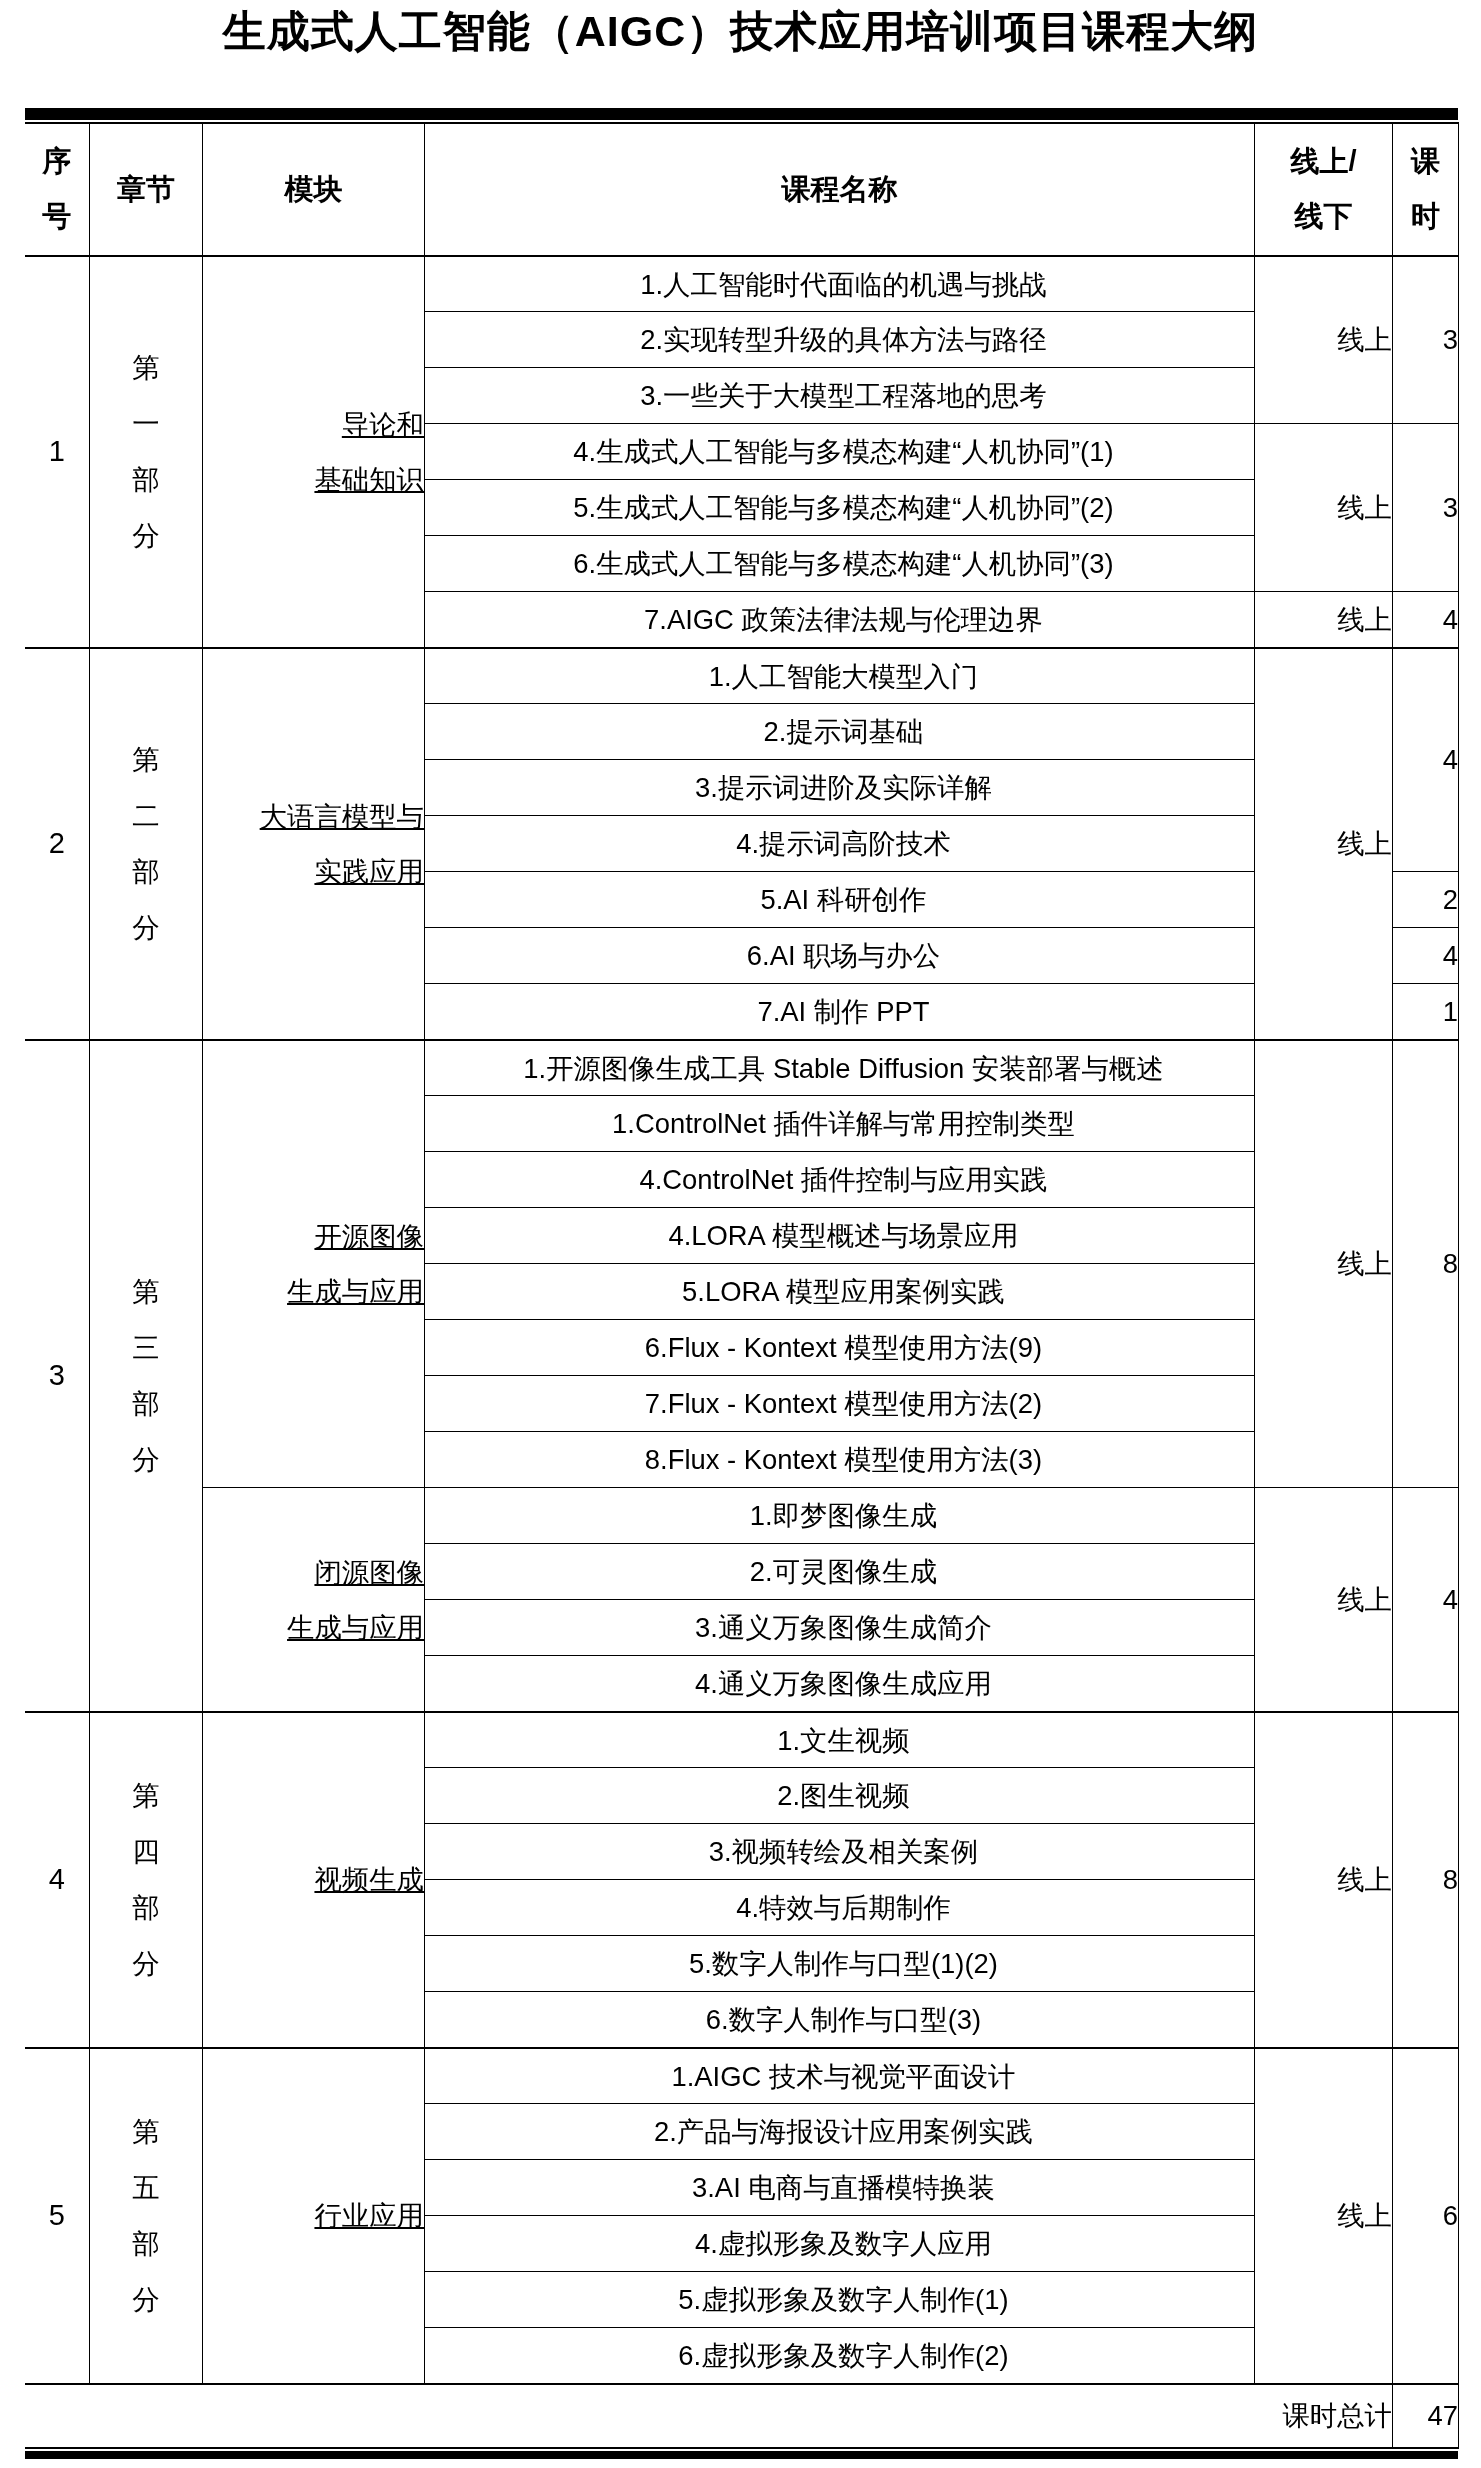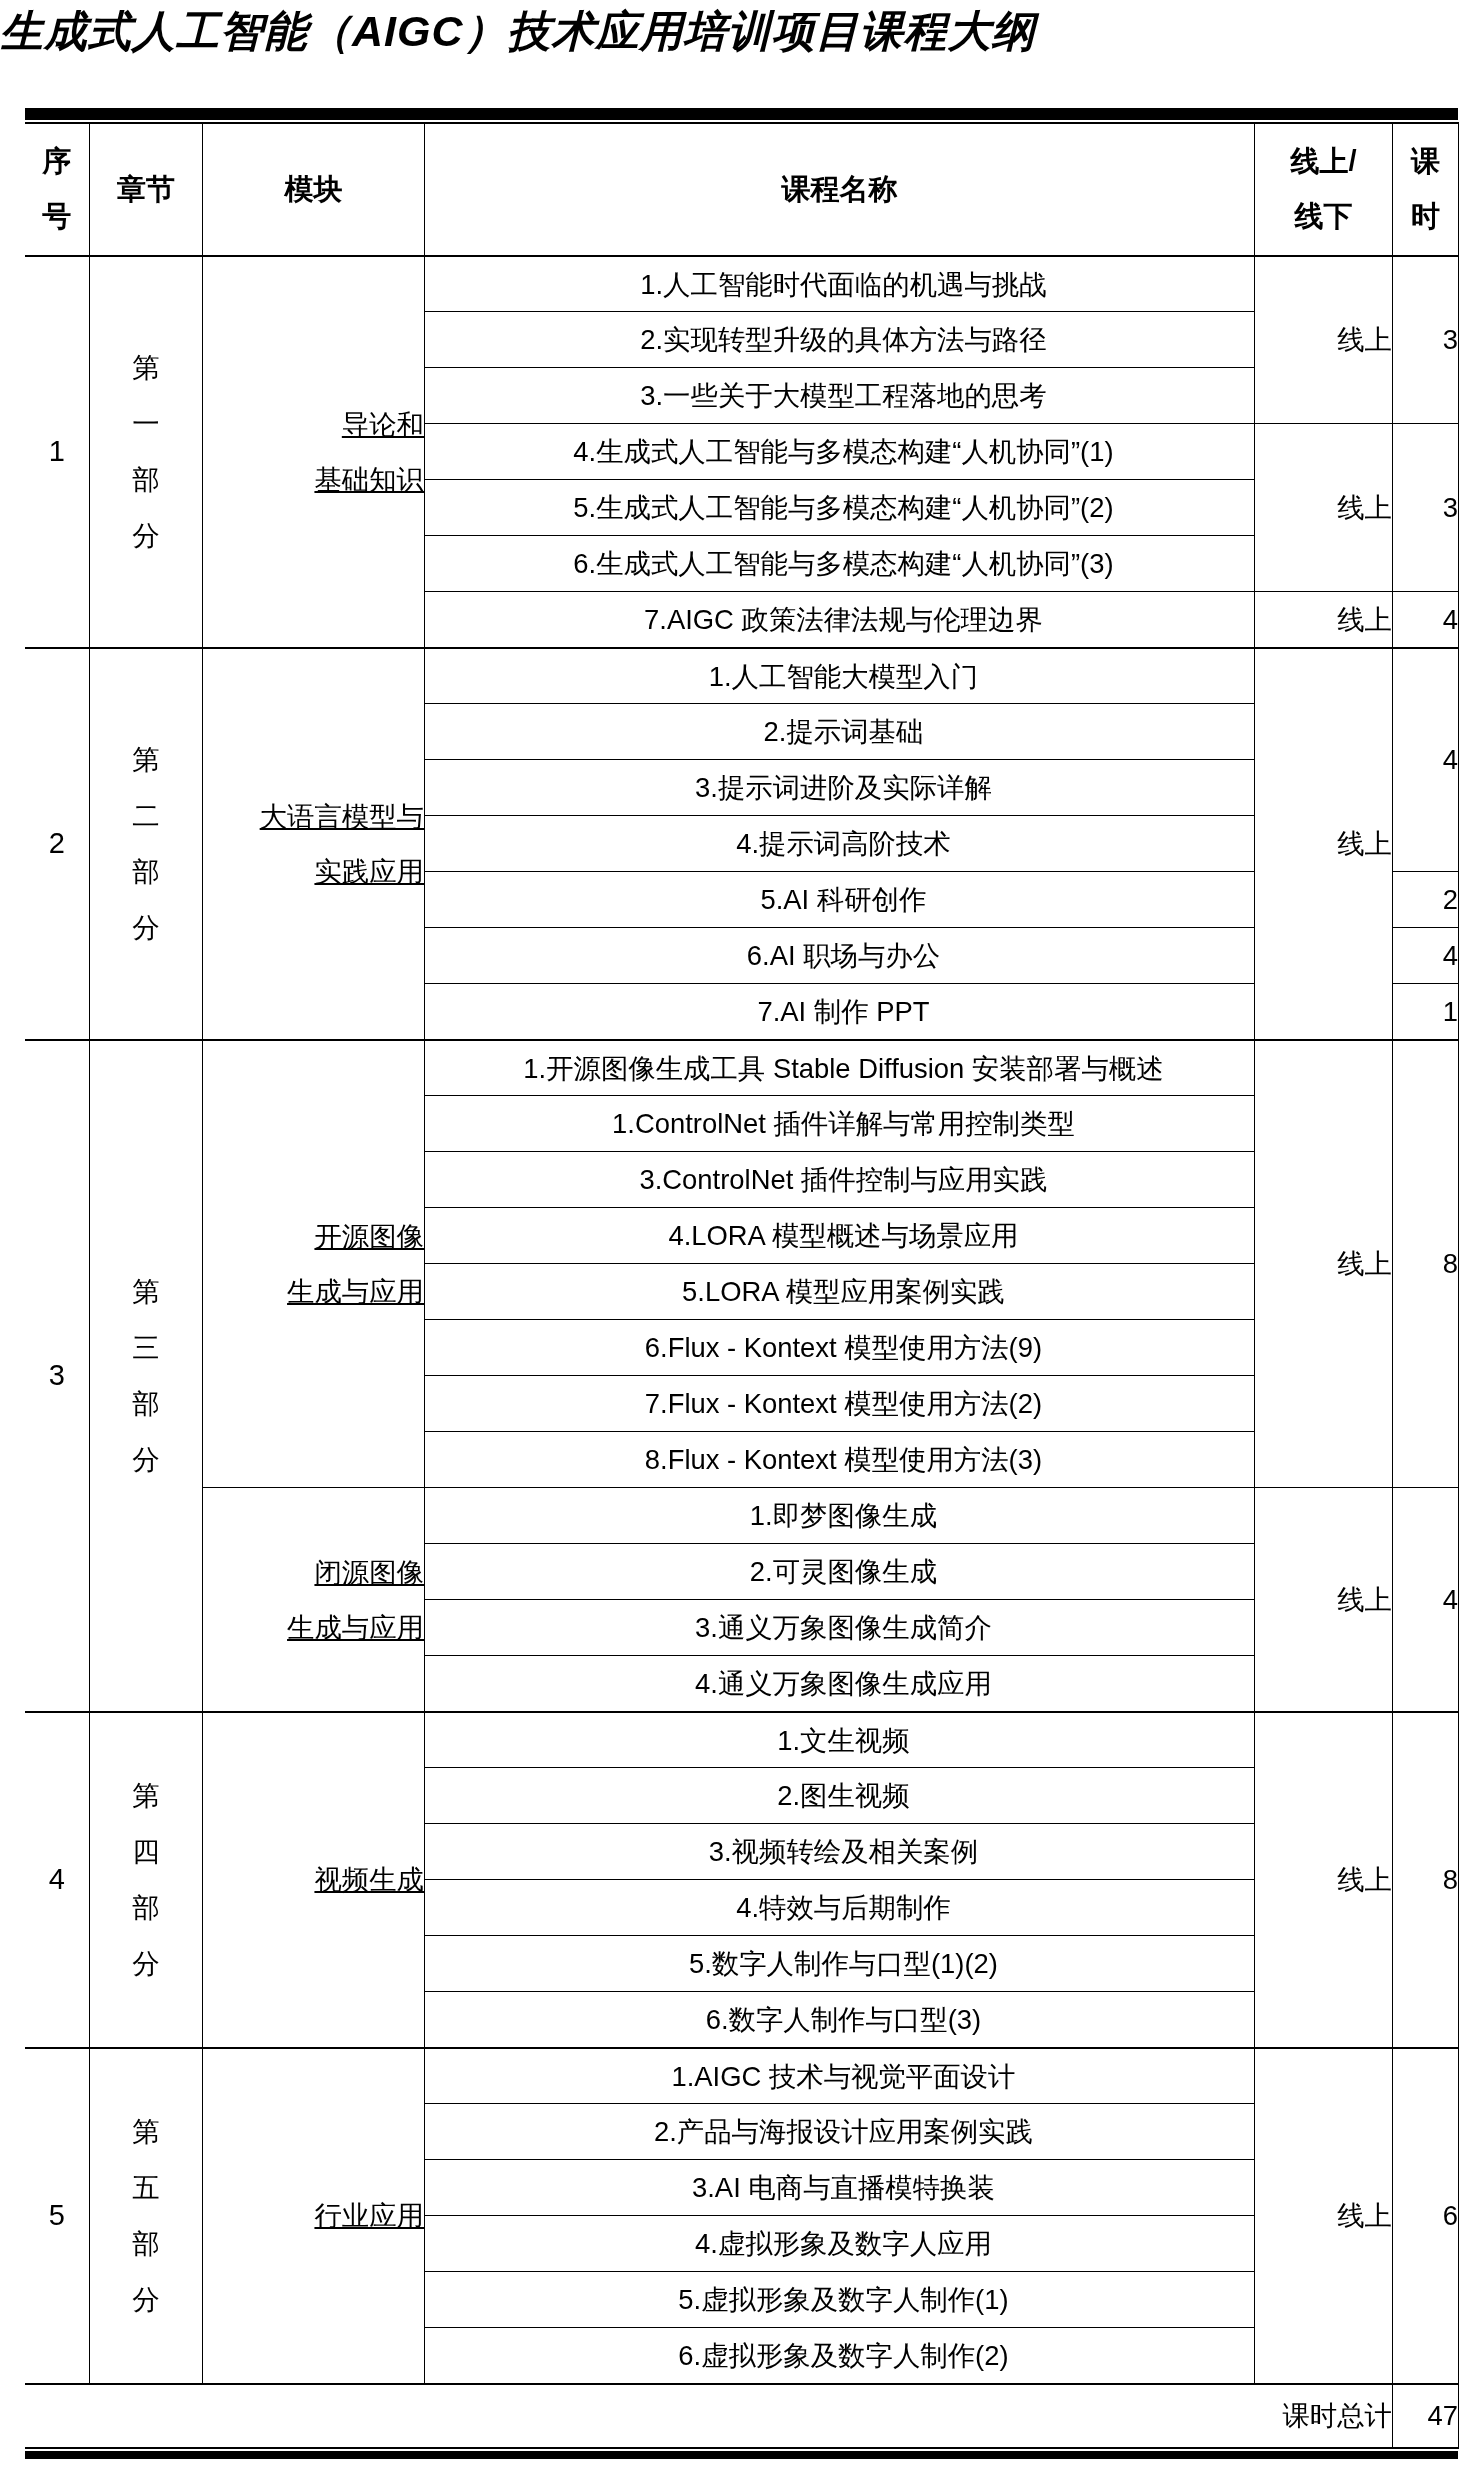--- a/index.html
+++ b/index.html
@@ -3,26 +3,26 @@
 <meta charset="utf-8">
 <style>
   html, body { margin: 0; padding: 0; background: #ffffff; }
   body {
     width: 1481px;
     color: #000;
     font-family: "Liberation Sans", sans-serif;
     -webkit-font-smoothing: antialiased;
   }
   .doc-title {
+    text-align: center;
     font-size: 43px;
     font-weight: bold;
     line-height: 1.1;
     padding-top: 7.8px;
     letter-spacing: 1px;
-    font-style: italic;
   }
   .table-wrap { margin: 53px 23.5px 9.8px 24.5px; width: 1433px; }
   .band-top    { height: 11.8px; background: #000; margin-bottom: 2px; }
   .band-bottom { height: 7.8px;  background: #000; margin-top: 2px; }
 
   table.outline {
     border-collapse: collapse;
     table-layout: fixed;
     width: 1433px;
   }
@@ -199,21 +199,21 @@
         <td class="c-mod" rowspan="8">开源图像
 生成与应用</td>
         <td class="c-course">1.开源图像生成工具 Stable Diffusion 安装部署与概述</td>
         <td class="c-mode" rowspan="8">线上</td>
         <td class="c-hours" rowspan="8">8</td>
       </tr>
       <tr class="row">
           <td class="c-course">1.ControlNet 插件详解与常用控制类型</td>
         </tr>
       <tr class="row">
-          <td class="c-course">3.ControlNet 插件控制与应用实践</td>
+          <td class="c-course">4.ControlNet 插件控制与应用实践</td>
         </tr>
       <tr class="row">
           <td class="c-course">4.LORA 模型概述与场景应用</td>
         </tr>
       <tr class="row">
           <td class="c-course">5.LORA 模型应用案例实践</td>
         </tr>
       <tr class="row">
           <td class="c-course">6.Flux - Kontext 模型使用方法(9)</td>
         </tr>

